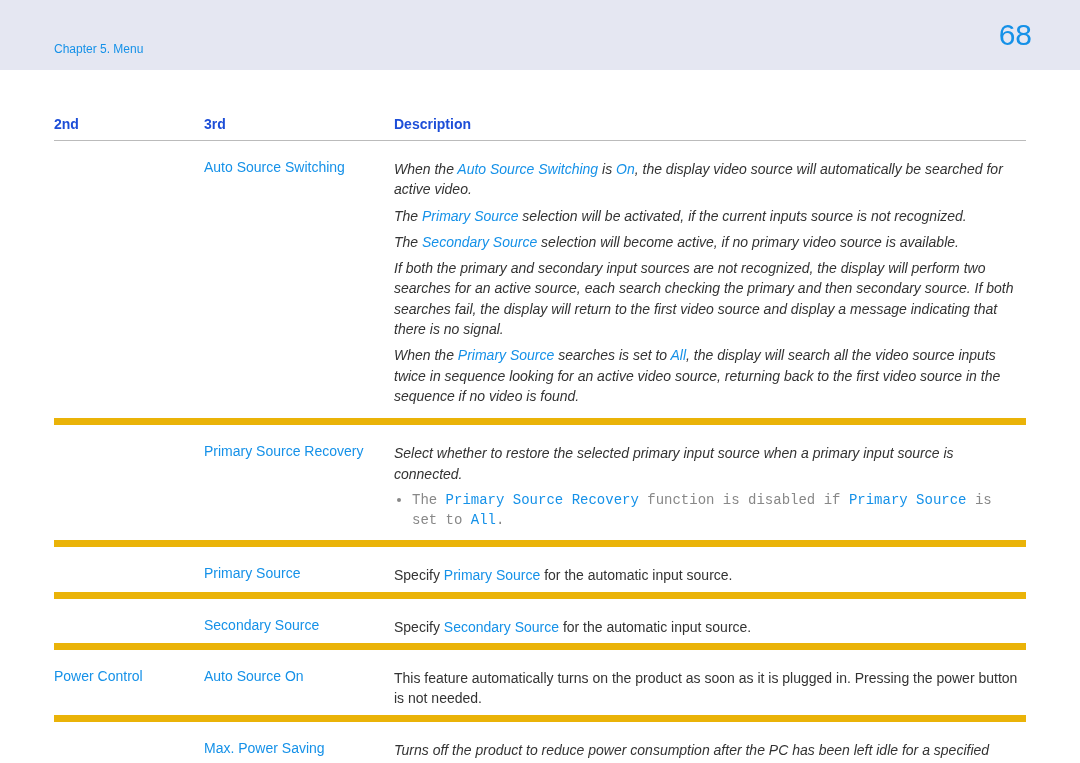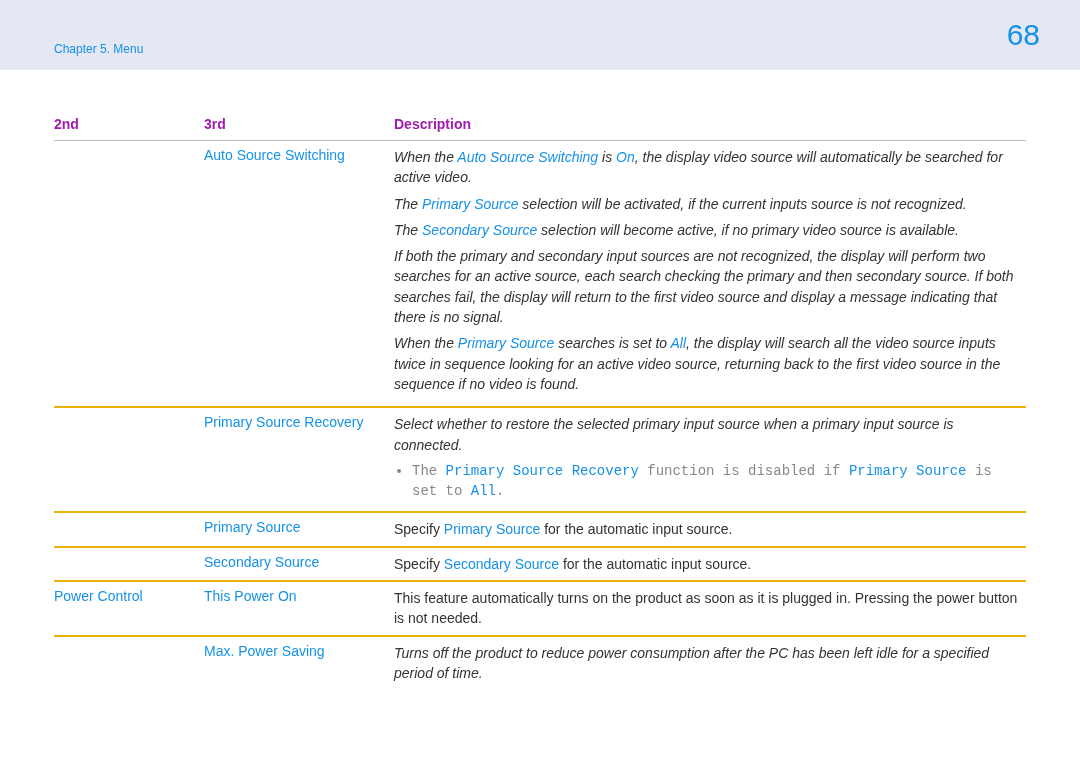--- a/index.html
+++ b/index.html
@@ -12,21 +12,21 @@
     width: 1080px;
   }
   .header-band {
     background: #e5e7f2;
     height: 70px;
     width: 100%;
     position: relative;
   }
   .page-number {
     position: absolute;
-    right: 40px;
+    right: 48px;
     top: 18px;
     font-size: 30px;
     font-weight: 300;
     color: #1591e8;
   }
   .chapter-label {
     position: absolute;
     left: 54px;
     bottom: 14px;
     color: #1591e8;
@@ -48,30 +48,30 @@
   }
   .tri svg { width:12px; height:10px; }
   table.menu {
     width: 100%;
     border-collapse: collapse;
     font-size: 14px;
   }
   table.menu thead th {
     text-align: left;
     font-weight: bold;
-    color: #a21caf;
+    color: #1d4ed8;
     padding: 6px 8px 8px 0;
     border-bottom: 1px solid #bbb;
   }
   table.menu td {
     vertical-align: top;
-    padding: 6px 8px 6px 0;
+    padding: 18px 8px 6px 0;
   }
   table.menu tr.divided td {
-    border-top: 2px solid #eab308;
+    border-top: 7px solid #eab308;
   }
   .col2nd { width: 150px; }
   .col3rd { width: 190px; }
   .coldesc { }
   .hl { color: #1591e8; }
   .desc p {
     margin: 0 0 6px 0;
     line-height: 1.45;
     font-style: italic;
   }
@@ -161,21 +161,21 @@
         <td></td>
         <td class="hl">Secondary Source</td>
         <td class="desc">
           <span>Specify </span><span class="hl">Secondary Source</span><span> for the automatic input source.</span>
         </td>
       </tr>
 
 
       <tr class="divided">
         <td class="hl">Power Control</td>
-        <td class="hl">This Power On</td>
+        <td class="hl">Auto Source On</td>
         <td class="desc">This feature automatically turns on the product as soon as it is plugged in. Pressing the power button is not needed.</td>
       </tr>
 
 
       <tr class="divided">
         <td></td>
         <td class="hl">Max. Power Saving</td>
         <td class="desc">
           <p>Turns off the product to reduce power consumption after the PC has been left idle for a specified period of time.</p>
 

